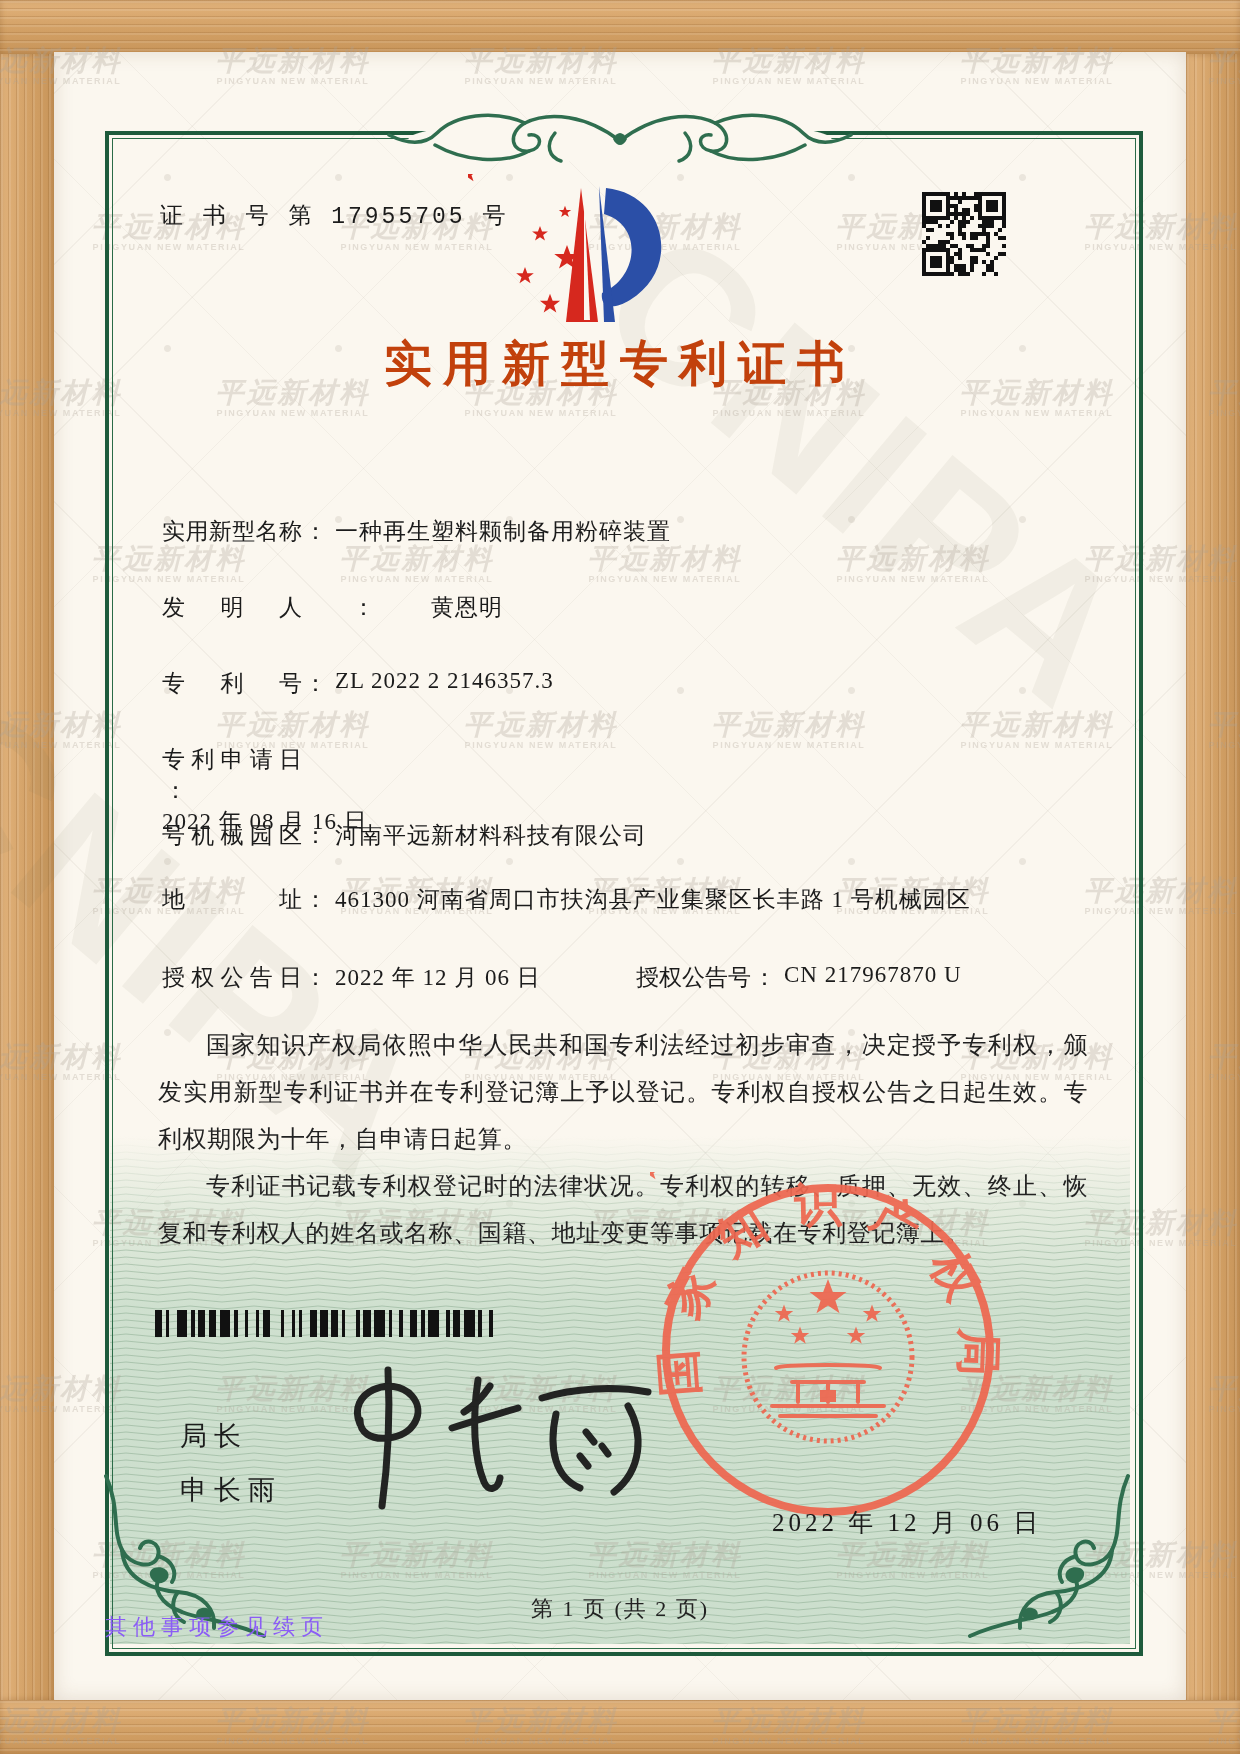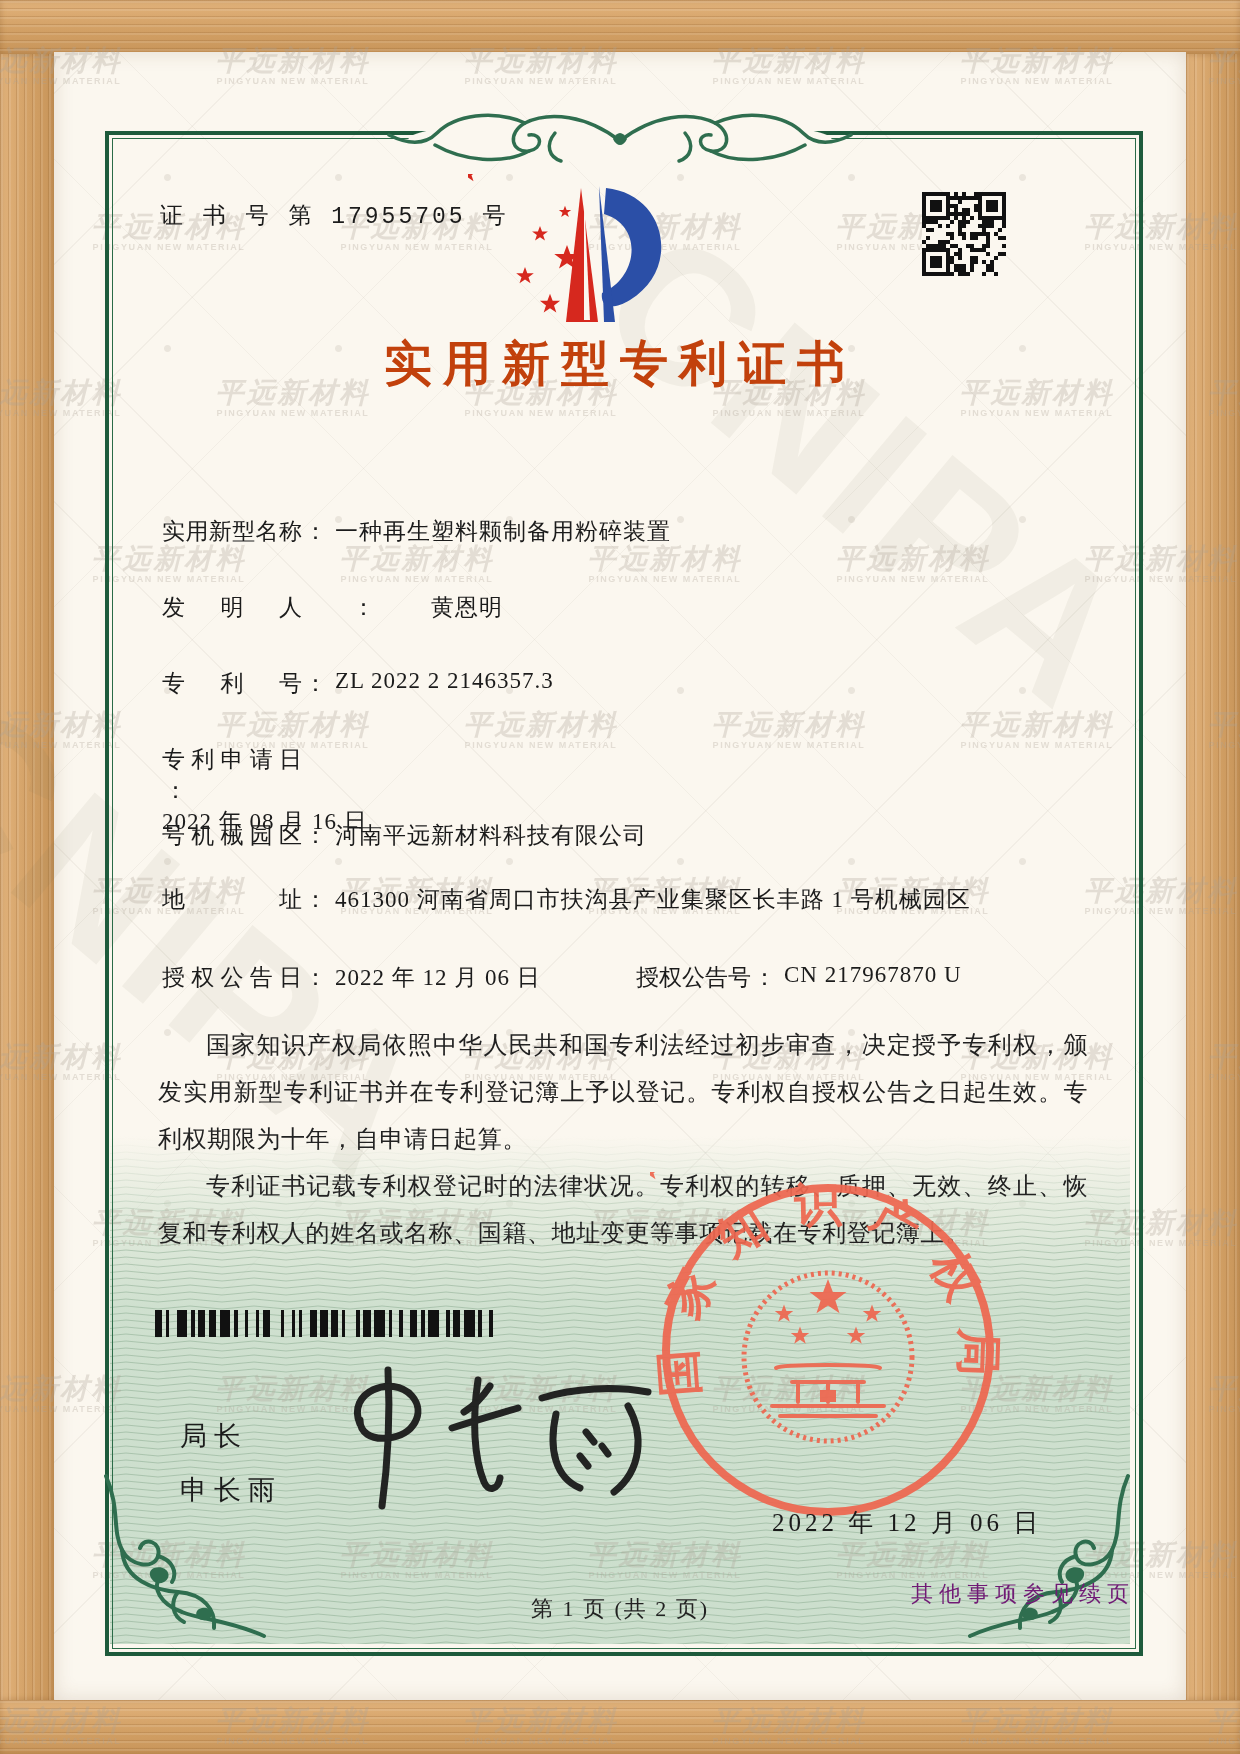--- a/index.html
+++ b/index.html
@@ -88,22 +88,22 @@
     font-size:27px;letter-spacing:7px;color:#1c1c1c;}
   .director-title{top:1418px;}
   .director-name{top:1472px;}
   .signature{position:absolute;left:330px;top:1362px;}
 
   .seal{position:absolute;left:650px;top:1172px;opacity:.93;}
   .seal-date{position:absolute;left:772px;top:1506px;font-size:25px;letter-spacing:4px;color:#1a1a1a;}
 
   .page-ind{position:absolute;left:105px;width:1030px;top:1594px;text-align:center;
     font-size:22px;letter-spacing:2px;color:#222;}
-  .footer-note{position:absolute;left:105px;width:1030px;top:1579px;text-align:right;
-    font-size:22px;letter-spacing:6px;color:#701a75;}
+  .footer-note{position:absolute;left:105px;width:1030px;top:1612px;text-align:left;
+    font-size:22px;letter-spacing:6px;color:#8b5cf6;}
 </style>
 </head>
 <body>
 
 <div class="stage">
 
   <div class="wood wood-h wood-top"></div>
   <div class="wood wood-h wood-bottom"></div>
   <div class="wood wood-v wood-left"></div>
   <div class="wood wood-v wood-right"></div>

